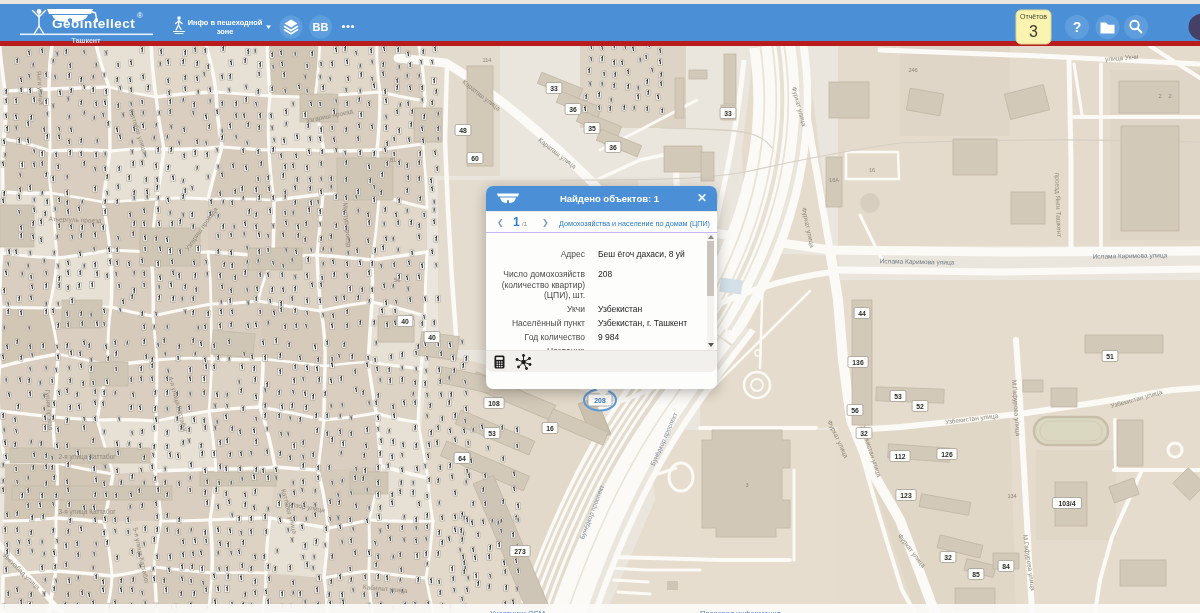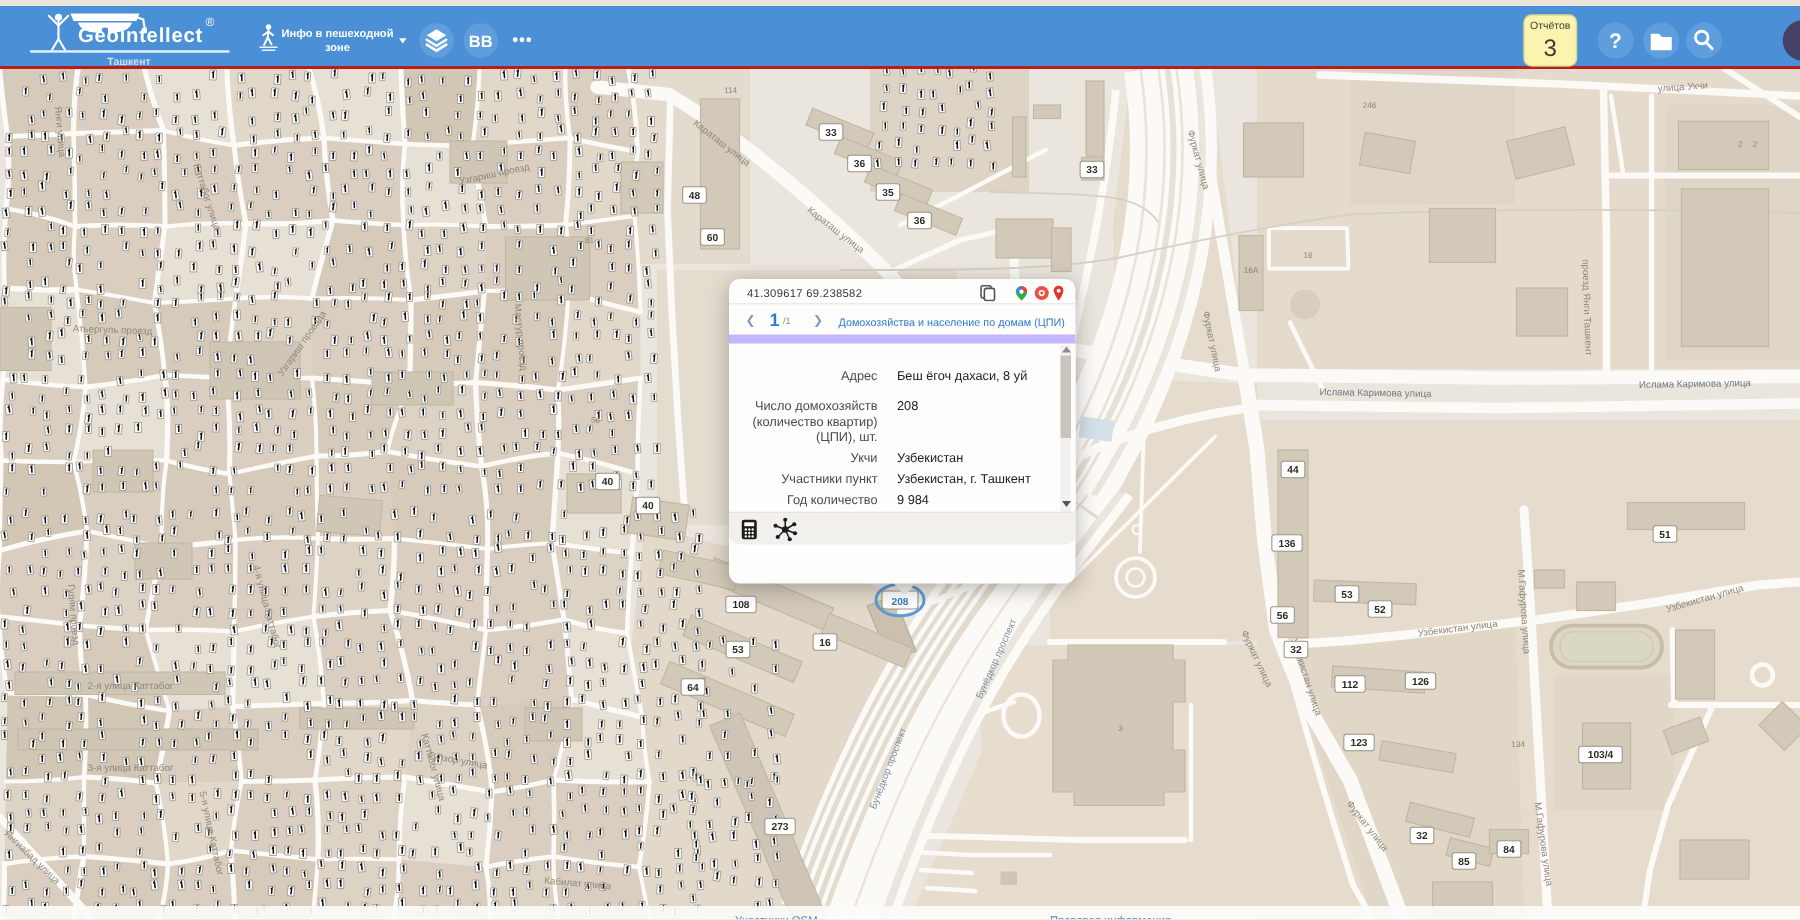--- a/index.html
+++ b/index.html
@@ -1,32 +1,32 @@
 <!DOCTYPE html>
 <html><head><meta charset="utf-8">
 <style>
 *{margin:0;padding:0;box-sizing:border-box}
 html,body{width:1200px;height:613px;overflow:hidden;font-family:"Liberation Sans",sans-serif}
 #stage{position:relative;width:1200px;height:613px;background:#ebe6dd}
 #map{position:absolute;left:0;top:0}
-#hdr{position:absolute;left:0;top:4px;width:1200px;height:42px;background:#4b90d6;z-index:11;border-bottom:2px solid #b91c1c}
+#hdr{position:absolute;left:0;top:4px;width:1200px;height:42px;background:#4b90d6;z-index:11;border-bottom:5px solid #b91c1c}
 #hdr svg{position:absolute;left:0;top:0}
 .popup{position:absolute;left:486px;top:186px;width:231px;height:203px;background:#fdfdfc;border-radius:7px;box-shadow:0 3px 14px rgba(0,0,0,.28);z-index:20;font-family:"Liberation Sans",sans-serif}
 .ph{position:relative;height:25px;background:#4b90d6;border-radius:7px 7px 0 0;color:#fff}
 .ph .t{position:absolute;left:16px;right:0;top:7px;text-align:center;font-size:9.5px;font-weight:bold}
 .ph .x{position:absolute;right:10px;top:5px;font-size:12px;font-weight:bold;color:#eaf2fb}
 .pc{position:relative;height:16px;font-size:7.5px;color:#3a3a3a}
 .pc .coords{position:absolute;left:12px;top:4.5px;letter-spacing:0.2px}
 .pp{position:relative;height:21px;border-top:1px solid #eceae7;font-size:10px;color:#2e7cd0}
 .pp .lt,.pp .gt{position:absolute;top:5.5px;color:#7f9cbb;font-size:8px}
 .pp .lt{left:11px}.pp .gt{left:56px}
 .pp .num{position:absolute;left:27px;top:3px;font-size:12px;font-weight:bold;color:#2e7cd0}
 .pp .den{position:absolute;left:36px;top:9px;font-size:6px;color:#8a8a8a}
 .pp .lnk{position:absolute;left:73px;top:7px;font-size:7.2px;color:#2e7cd0;white-space:nowrap}
-.pb{position:relative;height:118px;border-top:6px solid #c4b5fd;font-size:9.5px;background:#fdfdfc}
+.pb{position:relative;height:118px;border-top:1px solid #c4b5fd;font-size:9.5px;background:#fdfdfc}
 .pb .lab{position:absolute;width:91px;text-align:right;color:#4a4a4a;line-height:10.5px;font-size:8.5px}
 .pb .val{position:absolute;left:112px;color:#222;line-height:10.5px;font-size:8.5px}
 .sb{position:absolute;right:3px;top:1px;width:7px;height:116px;background:#f3f2ef}
 .sbt{position:absolute;right:3px;top:8px;width:7px;height:55px;background:#c9c5bd}
 .sar{position:absolute;right:3.5px;width:0;height:0;border-left:3px solid transparent;border-right:3px solid transparent}
 .pf{position:relative;height:22px;background:#f2f0ed;border-top:1px solid #e7e4e0;border-radius:0 0 7px 7px}
 .tail{position:absolute;left:595px;top:388px;width:0;height:0;border-left:8px solid transparent;border-right:8px solid transparent;border-top:9px solid #f2f0ed;z-index:19}
 </style></head><body>
 <div id="stage">
 <svg id="map" width="1200" height="613" viewBox="0 0 1200 613" font-family="Liberation Sans, sans-serif">
@@ -2133,51 +2133,43 @@
         <text x="1077" y="28" font-size="14" font-weight="bold" fill="#fff" text-anchor="middle">?</text>
         <circle cx="1107.5" cy="23" r="12" fill="#5f9edc"></circle>
         <path d="M1100.5,18.5 h5.5 l2,2.2 h6.5 v8.8 h-14 z" fill="#fff"></path>
         <circle cx="1136" cy="23" r="12" fill="#5f9edc"></circle>
         <circle cx="1134.5" cy="21" r="4.2" stroke="#fff" stroke-width="1.9" fill="none"></circle>
         <path d="M1137.7,24.5 L1141.5,28.5" stroke="#fff" stroke-width="1.9" stroke-linecap="round"></path>
         <circle cx="1202" cy="23" r="13.5" fill="#454066"></circle>
       </svg>
     </div>
     <div class="popup">
-<div class="pc">
-        <div class="coords">41.309617 69.238582</div>
-        <svg width="56" height="10.8" viewBox="0 0 62 12" style="position:absolute;right:8px;top:4px">
-          <rect x="1" y="0.5" width="7.5" height="9" rx="1.5" fill="#fff" stroke="#555" stroke-width="1.2"></rect>
-          <rect x="3.5" y="2.5" width="7.5" height="9" rx="1.5" fill="#fff" stroke="#555" stroke-width="1.2"></rect>
-          <path d="M31,1 C28.5,1 26.8,2.8 26.8,5.1 C26.8,7.8 31,11.5 31,11.5 C31,11.5 35.2,7.8 35.2,5.1 C35.2,2.8 33.5,1 31,1 Z" fill="#34a853"></path>
-          <path d="M31,1 C28.5,1 26.8,2.8 26.8,5.1 L31,5.1 Z" fill="#4285f4"></path>
-          <path d="M31,1 C33.5,1 35.2,2.8 35.2,5.1 L31,5.1 Z" fill="#ea4335"></path>
-          <circle cx="31" cy="5" r="1.6" fill="#fff"></circle>
-          <circle cx="46" cy="6" r="5.2" fill="#ec5044"></circle>
-          <circle cx="46" cy="6" r="2.3" fill="#fff"></circle>
-          <circle cx="46" cy="6" r="1.1" fill="#ec5044"></circle>
-          <path d="M58.5,0.5 C56.3,0.5 54.8,2.1 54.8,4.1 C54.8,6.5 58.5,11.5 58.5,11.5 C58.5,11.5 62.2,6.5 62.2,4.1 C62.2,2.1 60.7,0.5 58.5,0.5 Z" fill="#e2342b"></path>
-          <circle cx="58.5" cy="4.2" r="1.5" fill="#fff"></circle>
+<div class="ph">
+        <svg width="24" height="18" viewBox="0 0 24 18" style="position:absolute;left:10px;top:4px">
+          <polygon points="1,3.5 23,3.5 22,6.5 2,6.5" fill="#fff"></polygon>
+          <path d="M4,7.5 Q5,13 11,13 L11,10.5 Q12,9.5 13,10.5 L13,13 Q19,13 20,7.5 Z" fill="#fff"></path>
         </svg>
+        <div class="t">Найдено объектов: 1</div>
+        <div class="x">✕</div>
       </div>
 <div class="pp">
         <span class="lt">❮</span>
         <span class="num">1</span>
         <span class="den">/1</span>
         <span class="gt">❯</span>
         <span class="lnk">Домохозяйства и население по домам (ЦПИ)</span>
       </div>
 <div class="pb">
         <div class="lab" style="left:8px;top:16px">Адрес</div>
         <div class="val" style="top:16px">Беш ёгоч дахаси, 8 уй</div>
         <div class="lab" style="left:8px;top:36px">Число домохозяйств (количество квартир) (ЦПИ), шт.</div>
         <div class="val" style="top:36px">208</div>
         <div class="lab" style="left:8px;top:71px">Укчи</div>
         <div class="val" style="top:71px">Узбекистан</div>
-        <div class="lab" style="left:8px;top:85px">Участники пункт</div>
+        <div class="lab" style="left:8px;top:85px">Населённый пункт</div>
         <div class="val" style="top:85px">Узбекистан, г. Ташкент</div>
         <div class="lab" style="left:8px;top:99px">Год количество</div>
         <div class="val" style="top:99px">9 984</div>
         <div class="lab" style="left:8px;top:113px">Название</div>
         <div class="sb"></div>
         <div class="sbt"></div>
         <div class="sar" style="top:2px;border-bottom:4px solid #8a8a85"></div>
         <div class="sar" style="bottom:3px;border-top:4px solid #555550"></div>
       </div>
 <div class="pf">

